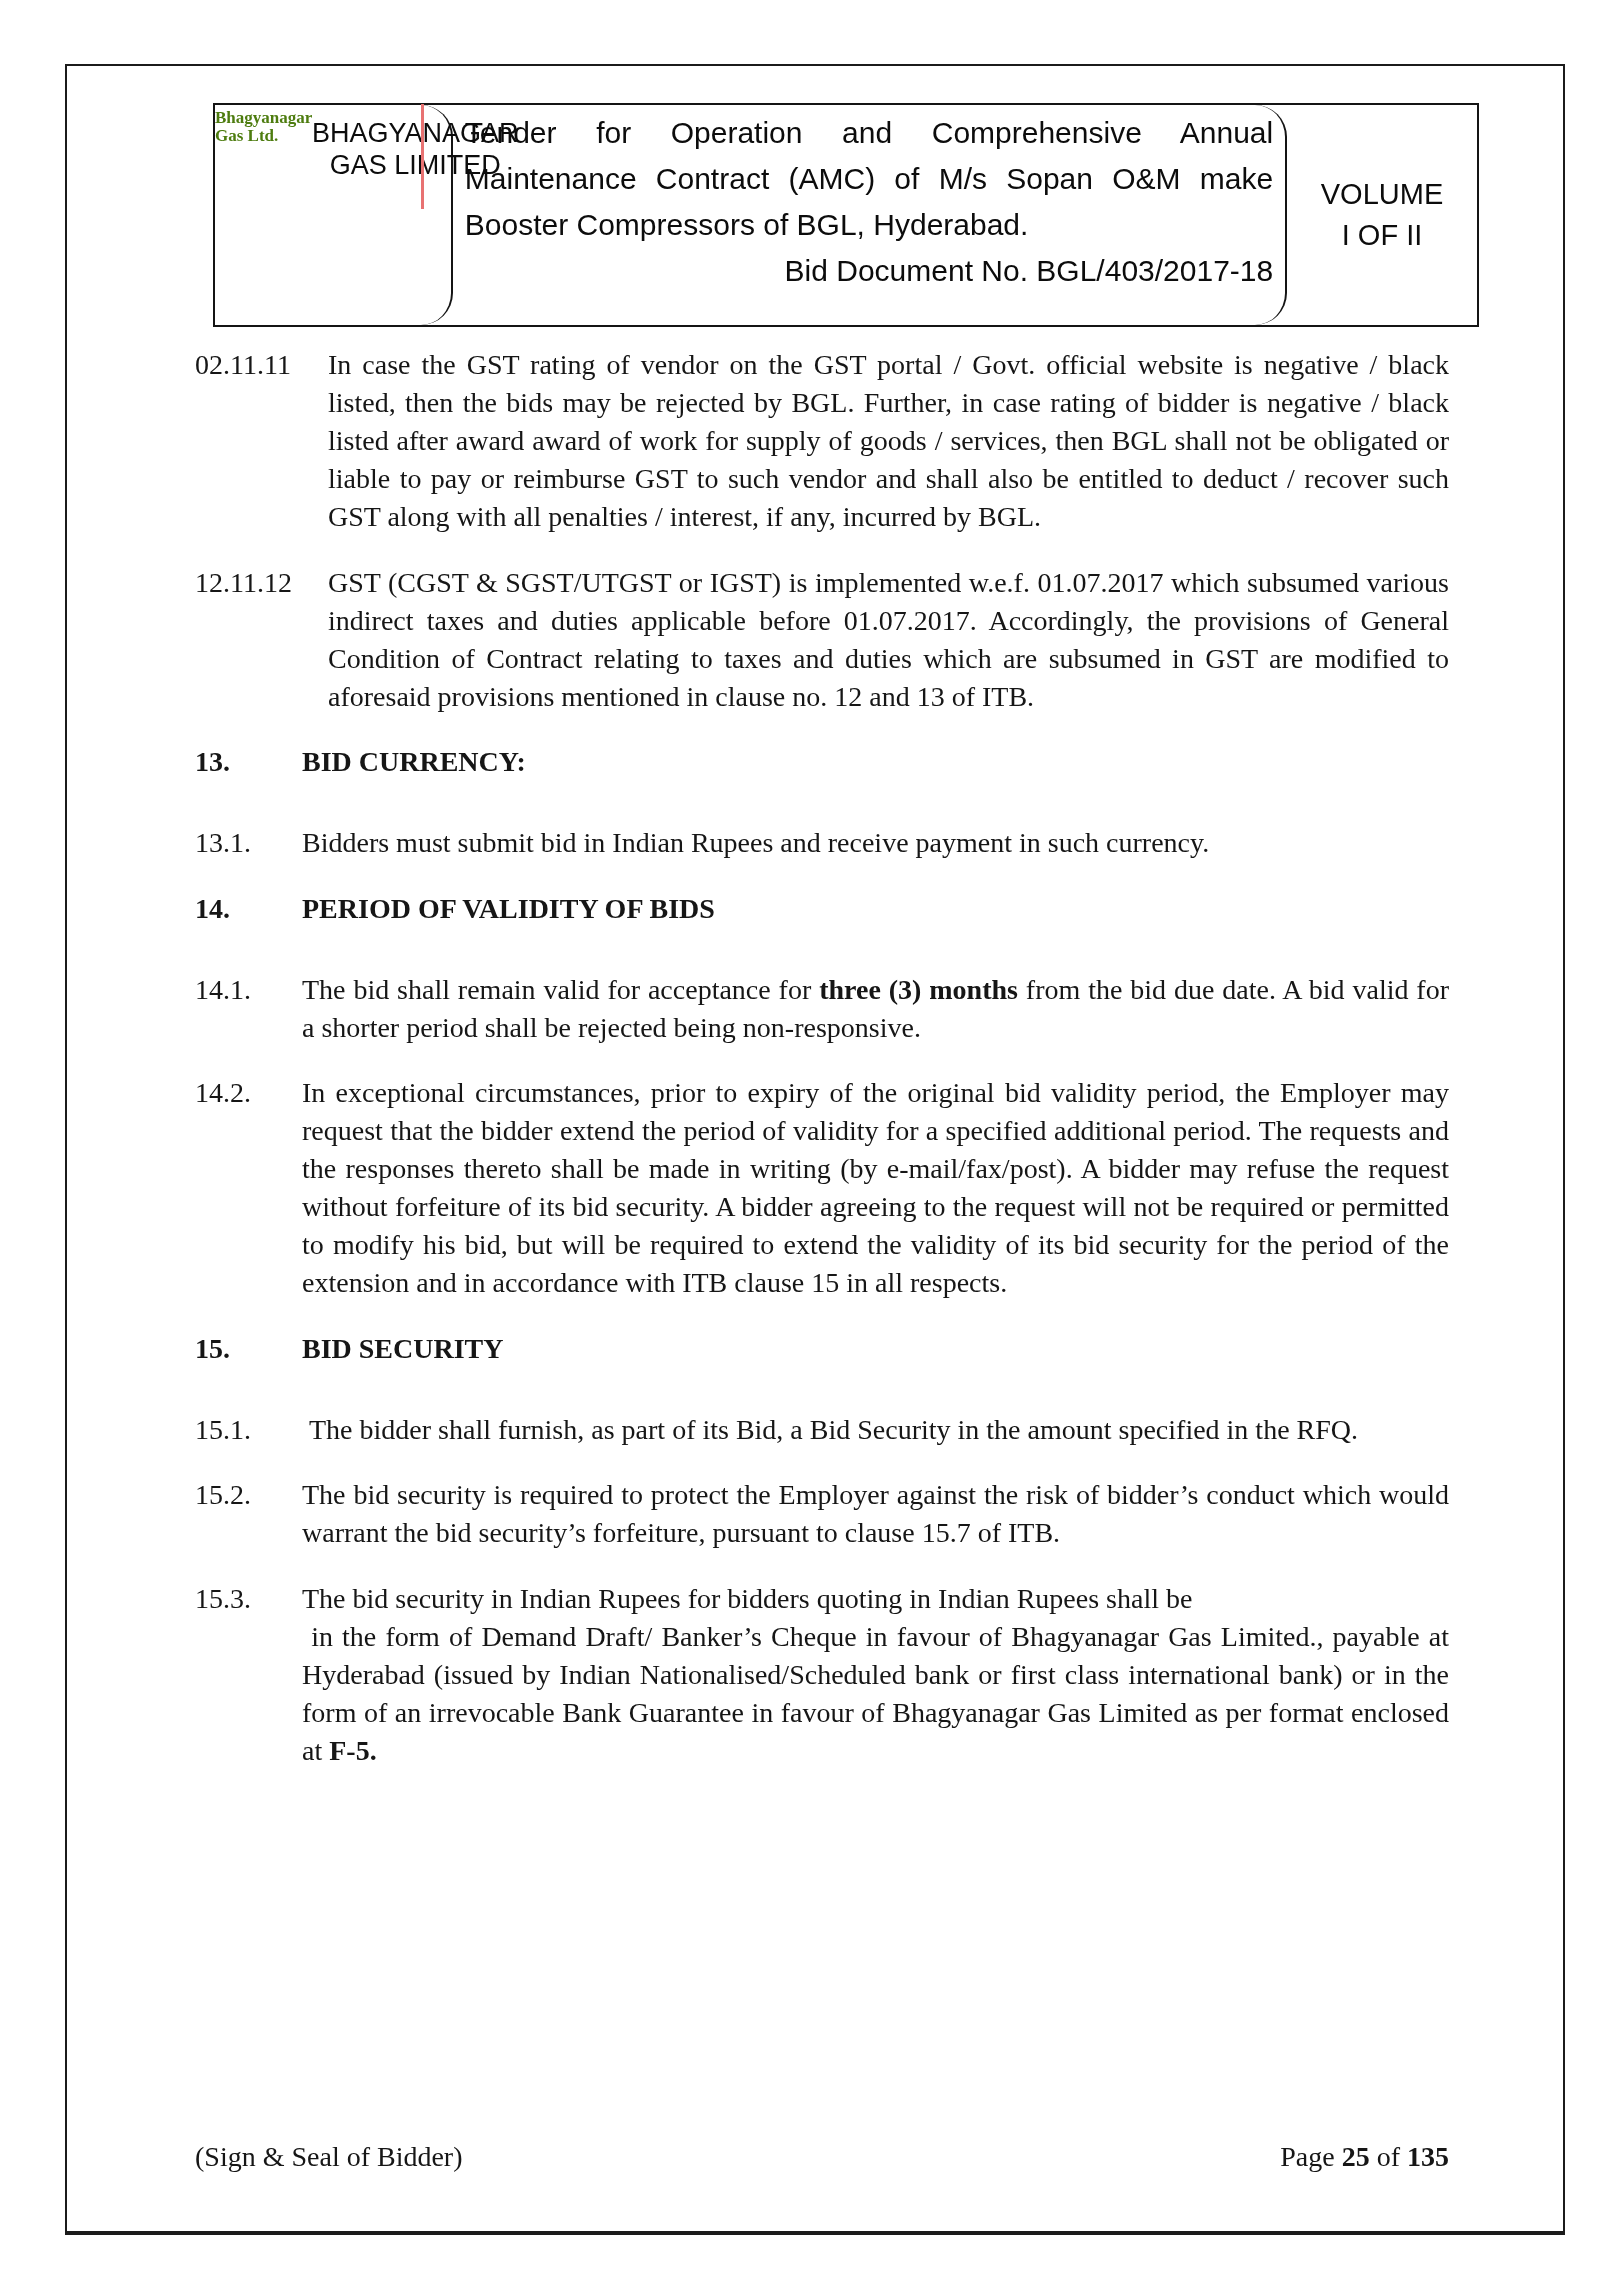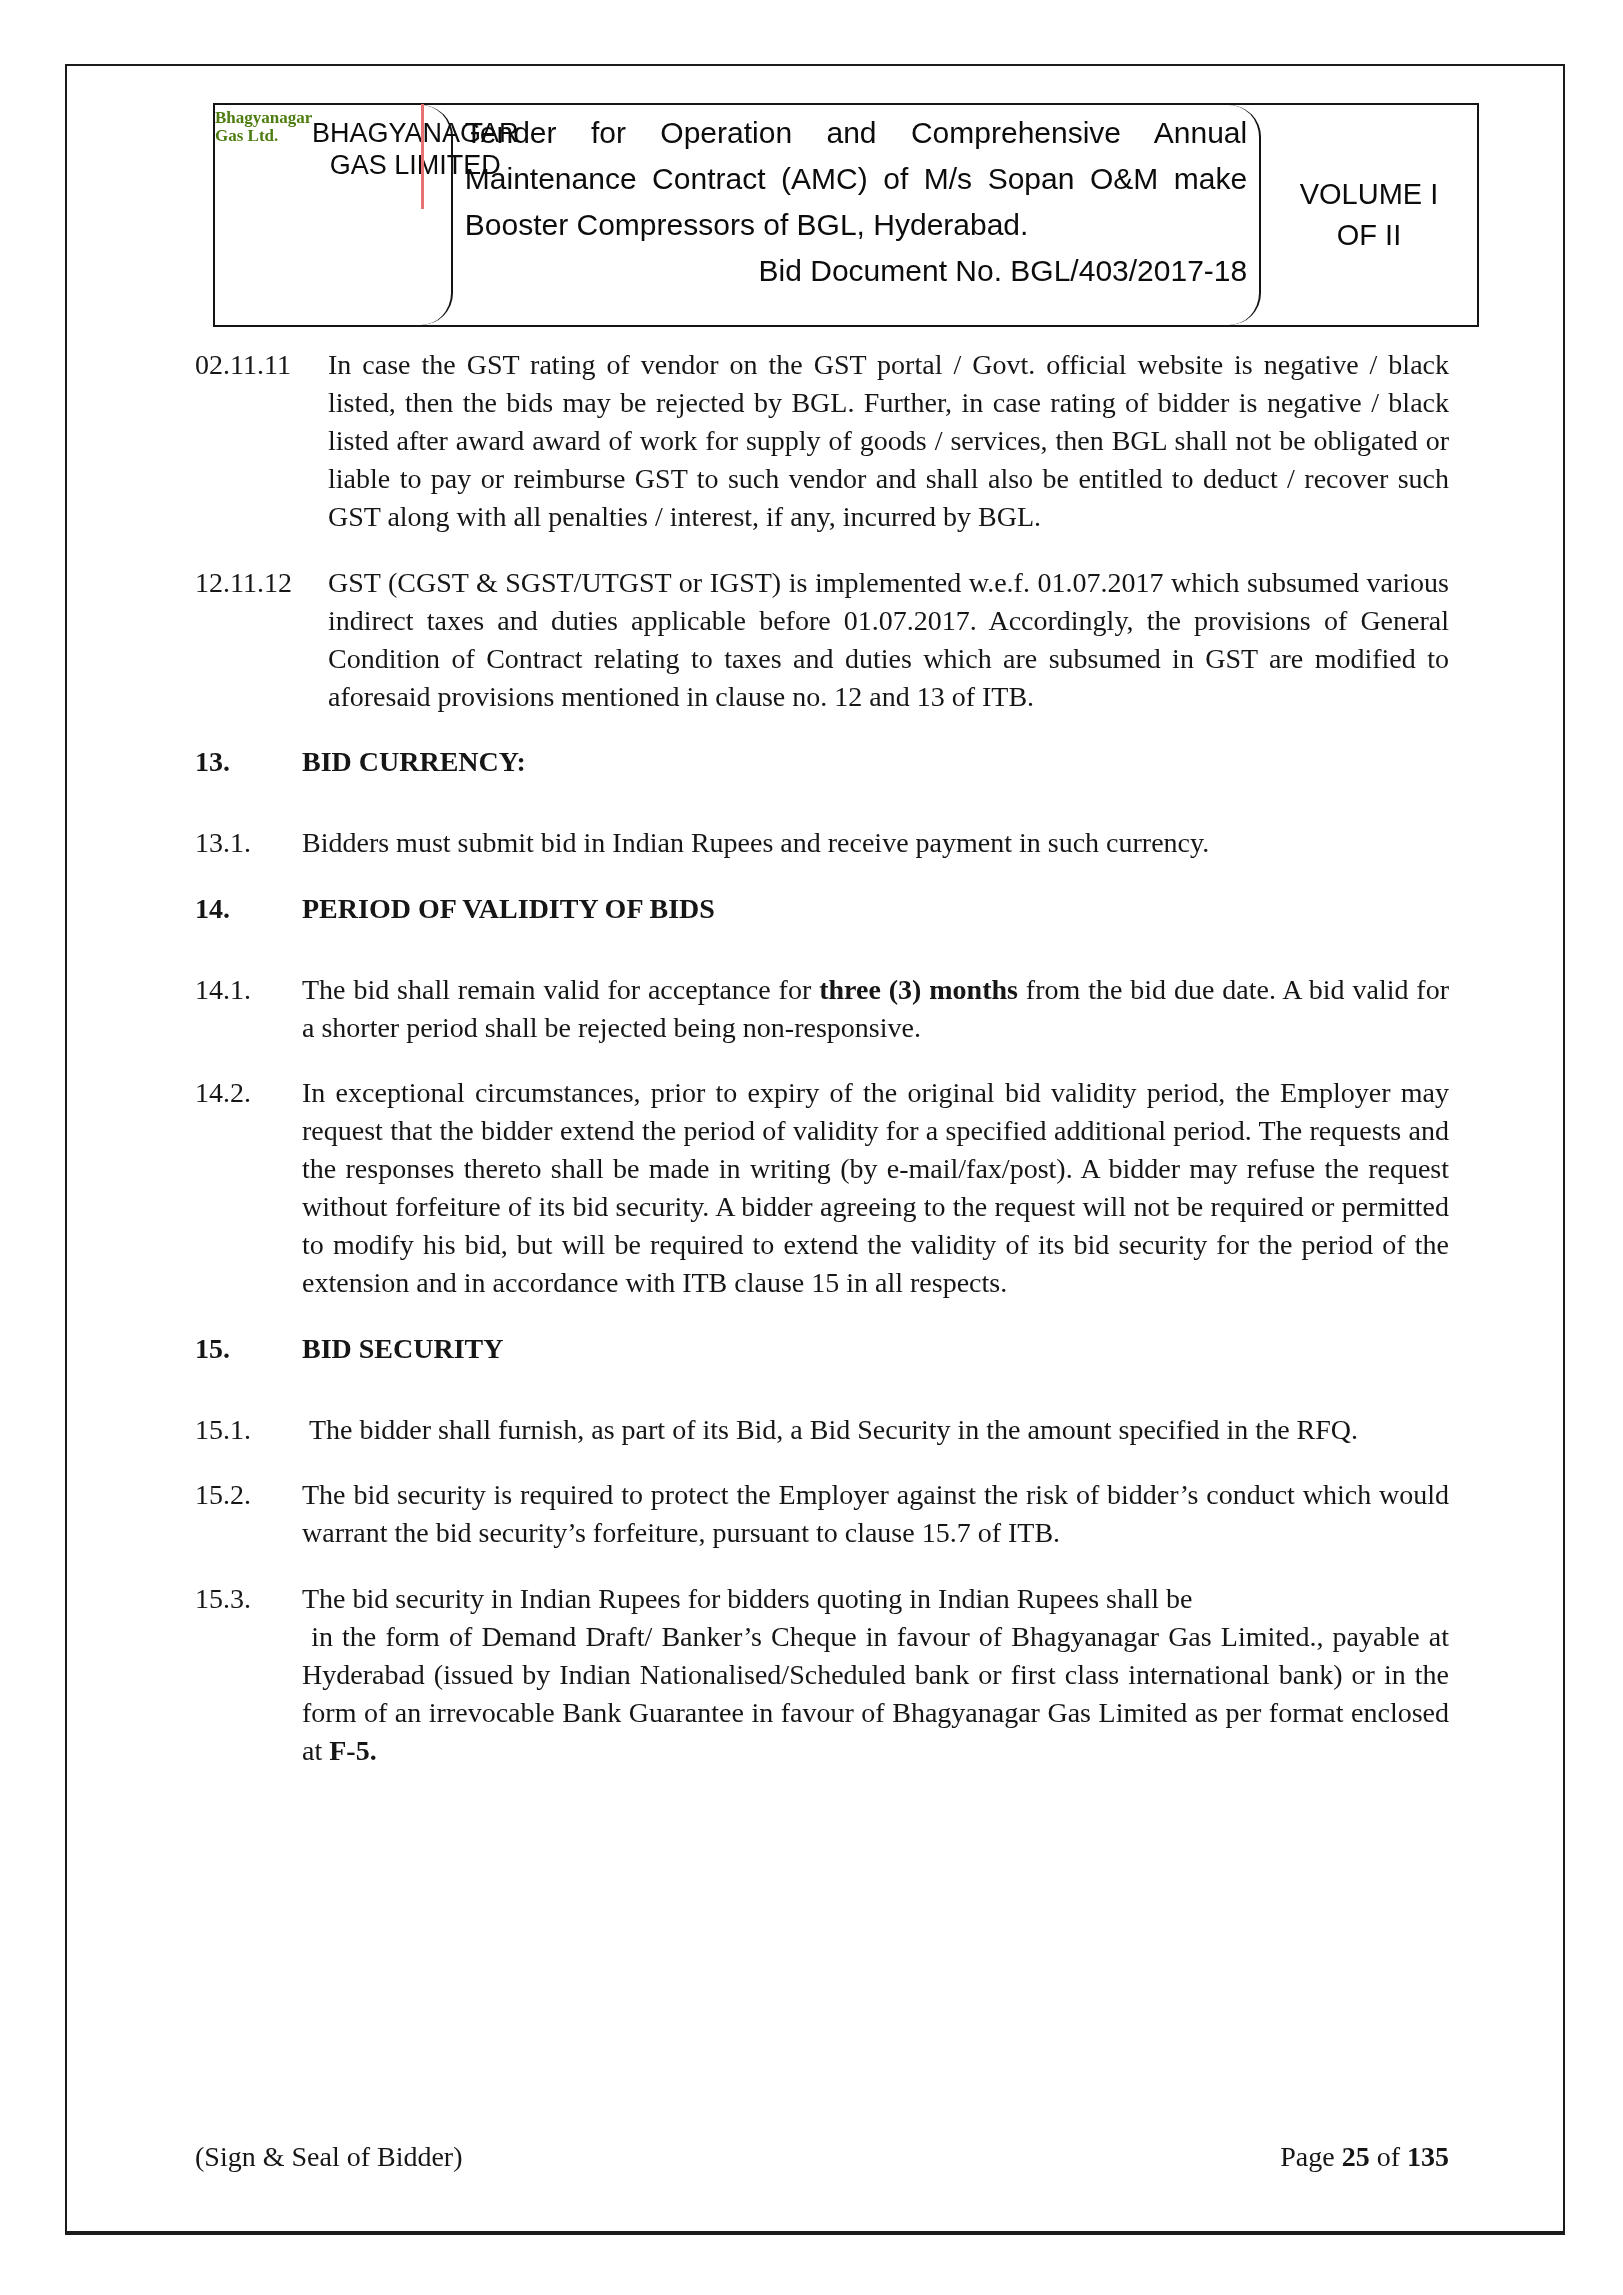--- a/index.html
+++ b/index.html
@@ -28,21 +28,21 @@
     font-size:17px; line-height:18.3px; margin-top:-1.3px;
   }
   .company-name {
     margin-top:6.5px; font-family:"Liberation Sans", sans-serif;
     font-size:27px; line-height:32px; text-align:center; color:#0c0c0c; width:249px;
   }
   .title-cell { flex:1; border-right:2.6px solid #141414; padding:5.2px 11.8px 0 11.8px; font-family:"Liberation Sans", sans-serif; }
   .title-text  { text-align:justify; font-size:30px; line-height:46px; color:#0c0c0c; }
   .doc-no      { text-align:right;  font-size:30px; line-height:46px; color:#0c0c0c; }
   .volume-cell {
-    width:216px; display:flex; align-items:center; justify-content:center;
+    width:190px; display:flex; align-items:center; justify-content:center;
     font-family:"Liberation Sans", sans-serif; font-size:29px; line-height:41px;
     text-align:center; color:#0c0c0c; padding:0 31px;
   }
 
   
   .content { position:absolute; left:195px; top:346px; width:1254px; font-size:28px; line-height:38px; }
   .clause { display:flex; margin:0 0 27.5px 0; }
   .clause .num { flex:0 0 107px; }
   .clause.wide-num .num { flex:0 0 133px; }
   .clause .txt { flex:1; text-align:justify; }

